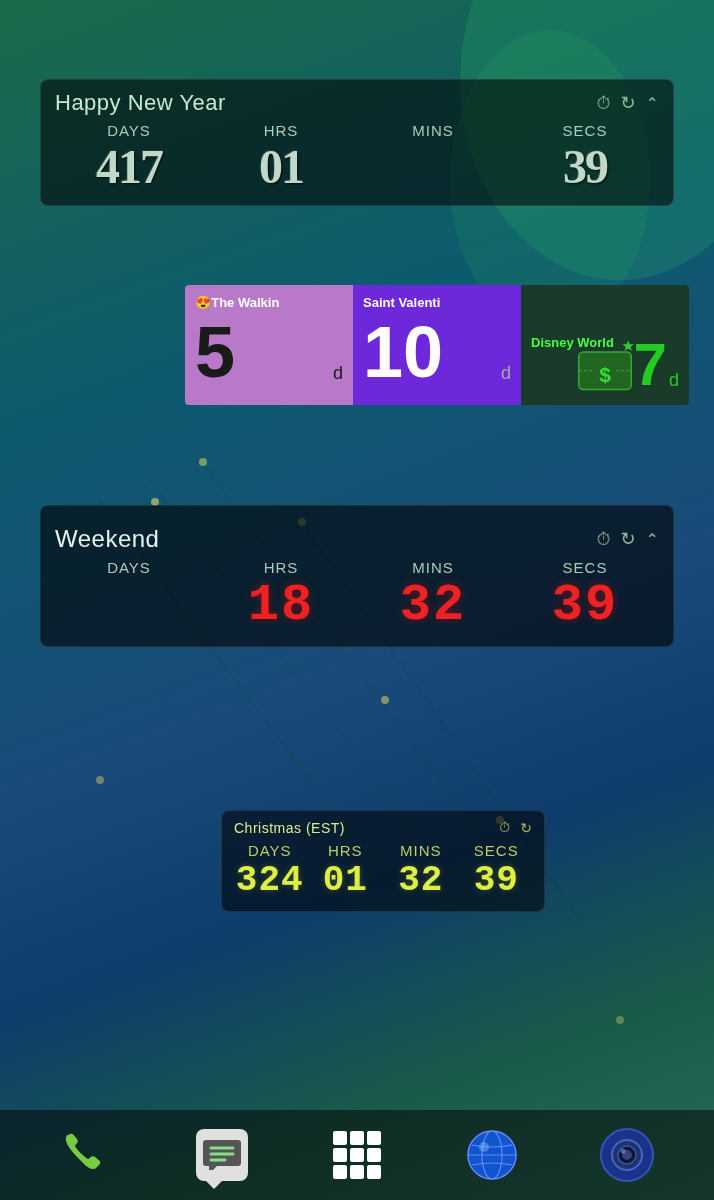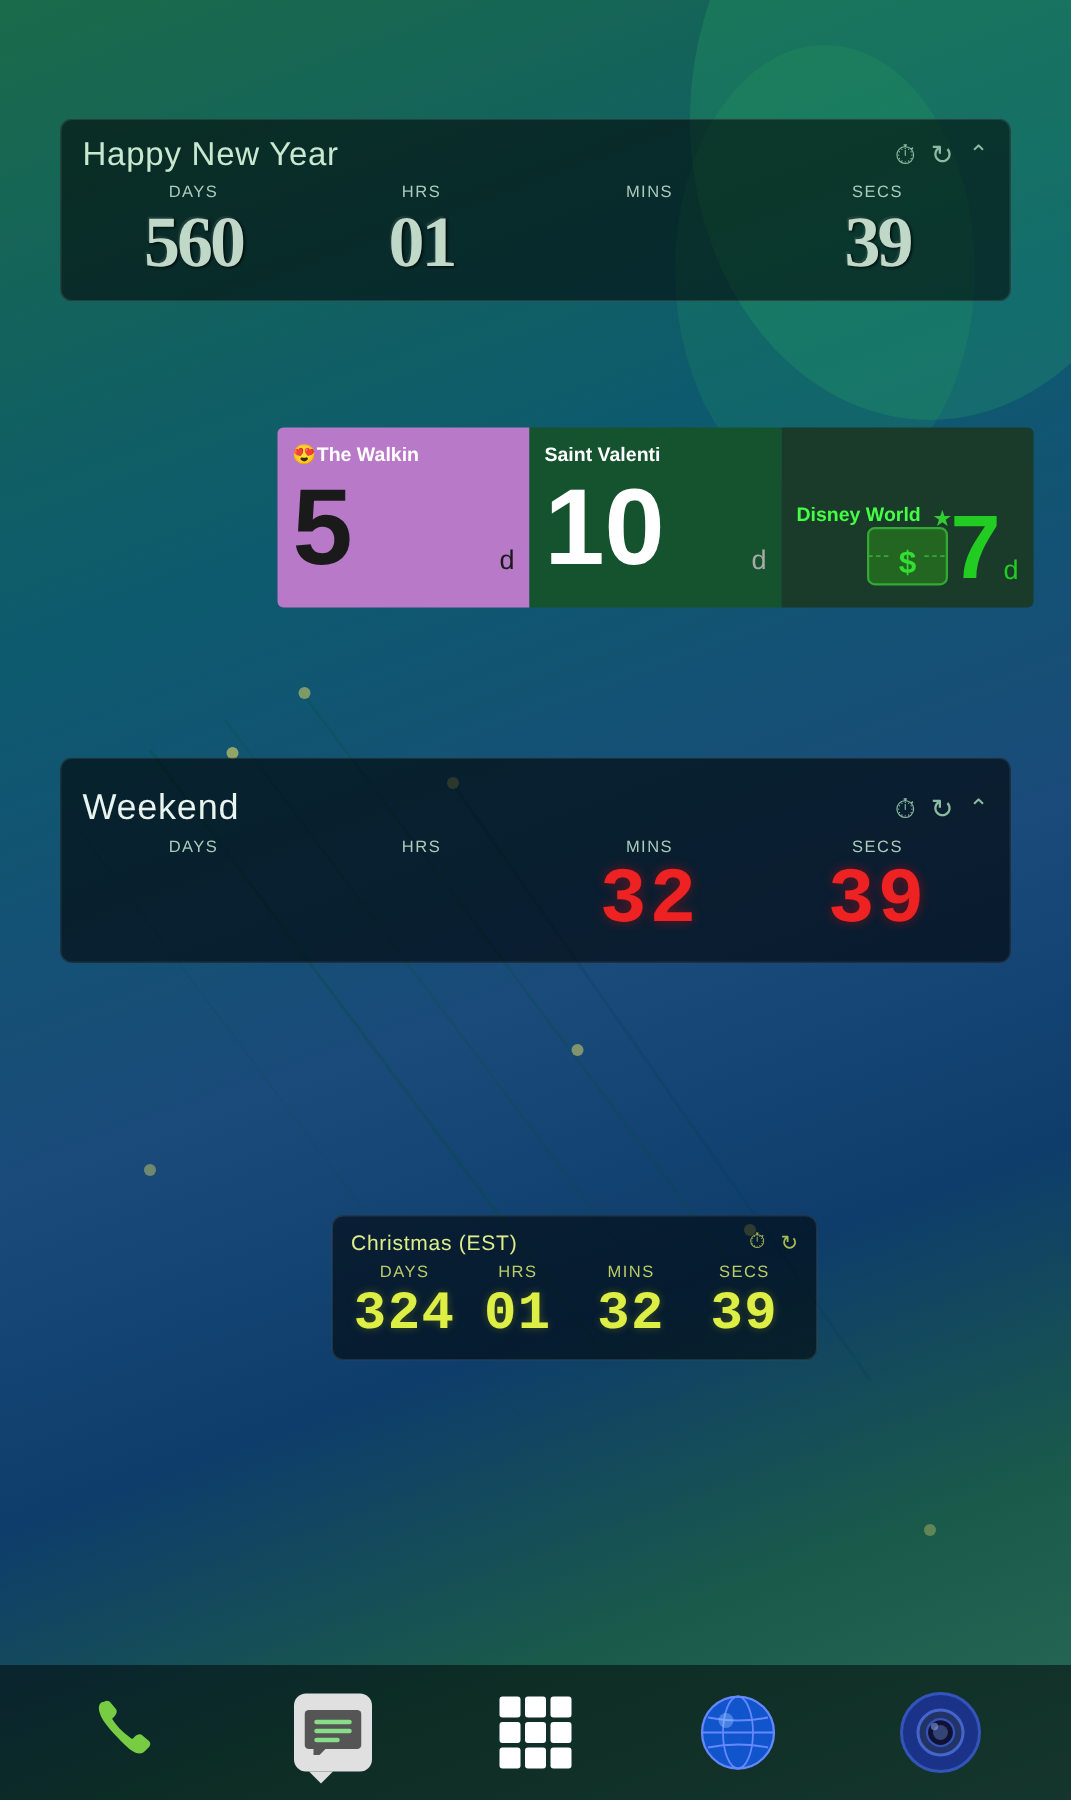--- a/index.html
+++ b/index.html
@@ -73,21 +73,21 @@
 
     .countdown-grid {
       display: grid;
       grid-template-columns: repeat(4, 1fr);
       gap: 4px;
       text-align: center;
     }
 
     .countdown-unit label {
       display: block;
-      font-size: 11px;
+      font-size: 15px;
       color: #aaccbb;
       letter-spacing: 1px;
       margin-bottom: 4px;
     }
 
     .countdown-digits-engraved {
       font-size: 48px;
       font-weight: 700;
       color: #c0d8c8;
       text-shadow: 1px 1px 2px rgba(0,0,0,0.8), -1px -1px 1px rgba(255,255,255,0.1);
@@ -114,21 +114,21 @@
       position: relative;
       overflow: hidden;
     }
 
     .card-walking {
       background: #b87ac8;
       border-radius: 4px 0 0 4px;
     }
 
     .card-valentine {
-      background: #14532d;
+      background: #6d28d9;
     }
 
     .card-disney {
       background: #1a3a2a;
       border-radius: 0 4px 4px 0;
       justify-content: center;
     }
 
     .card-title {
       font-size: 13px;
@@ -345,21 +345,21 @@
       <span class="widget-title">Happy New Year</span>
       <div class="widget-icons">
         <span class="widget-icon">⏱</span>
         <span class="widget-icon">↻</span>
         <span class="chevron-icon">⌃</span>
       </div>
     </div>
     <div class="countdown-grid">
       <div class="countdown-unit">
         <label>DAYS</label>
-        <div class="countdown-digits-engraved">560</div>
+        <div class="countdown-digits-engraved">417</div>
       </div>
       <div class="countdown-unit">
         <label>HRS</label>
         <div class="countdown-digits-engraved">01</div>
       </div>
       <div class="countdown-unit">
         <label>MINS</label>
       </div>
       <div class="countdown-unit">
         <label>SECS</label>
@@ -417,20 +417,21 @@
         <span class="widget-icon">↻</span>
         <span class="chevron-icon">⌃</span>
       </div>
     </div>
     <div class="countdown-grid">
       <div class="countdown-unit">
         <label>DAYS</label>
       </div>
       <div class="countdown-unit">
         <label>HRS</label>
+        <div class="countdown-digits-red">18</div>
       </div>
       <div class="countdown-unit">
         <label>MINS</label>
         <div class="countdown-digits-red">32</div>
       </div>
       <div class="countdown-unit">
         <label>SECS</label>
         <div class="countdown-digits-red">39</div>
       </div>
     </div>

